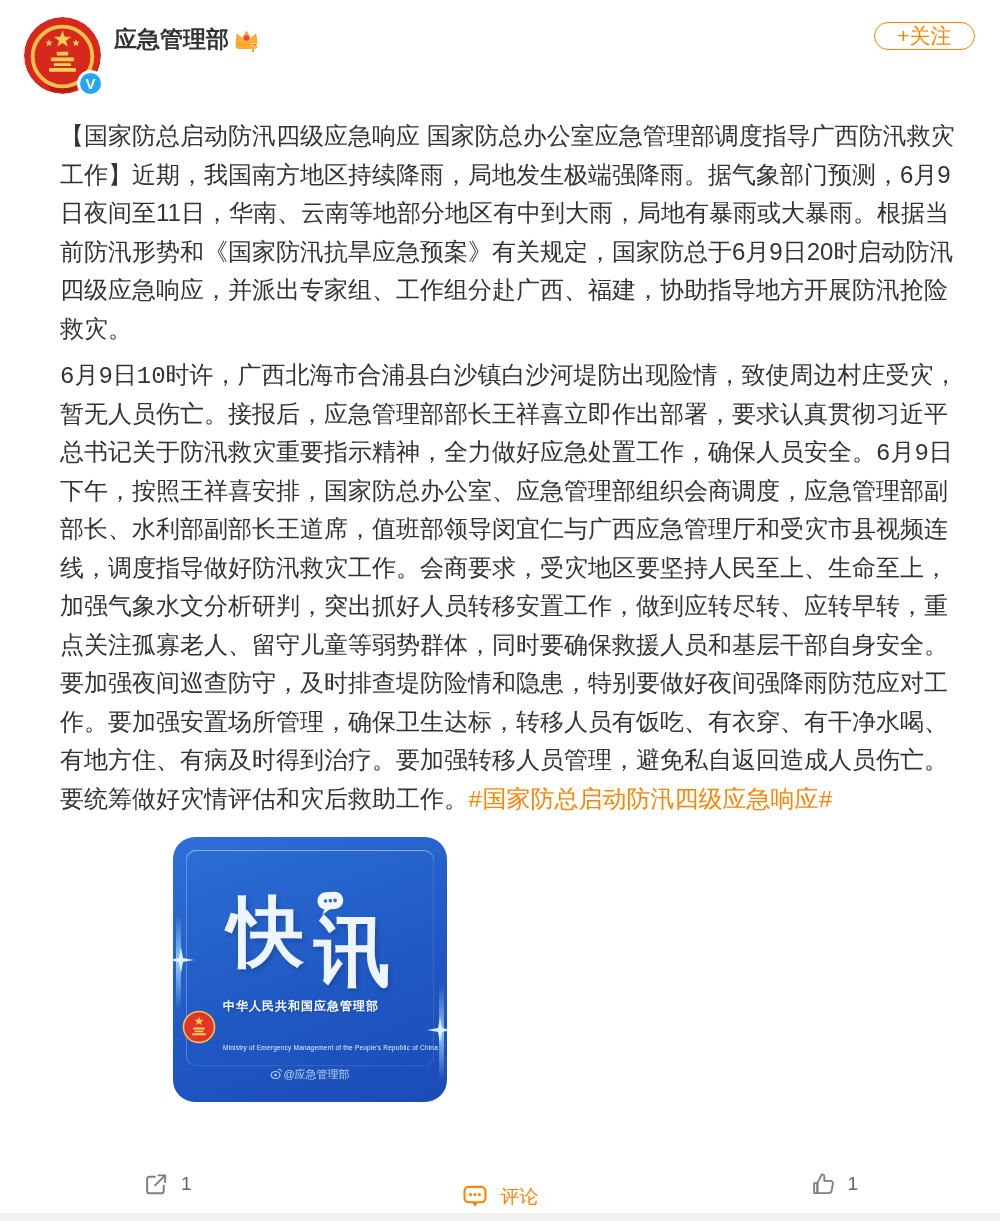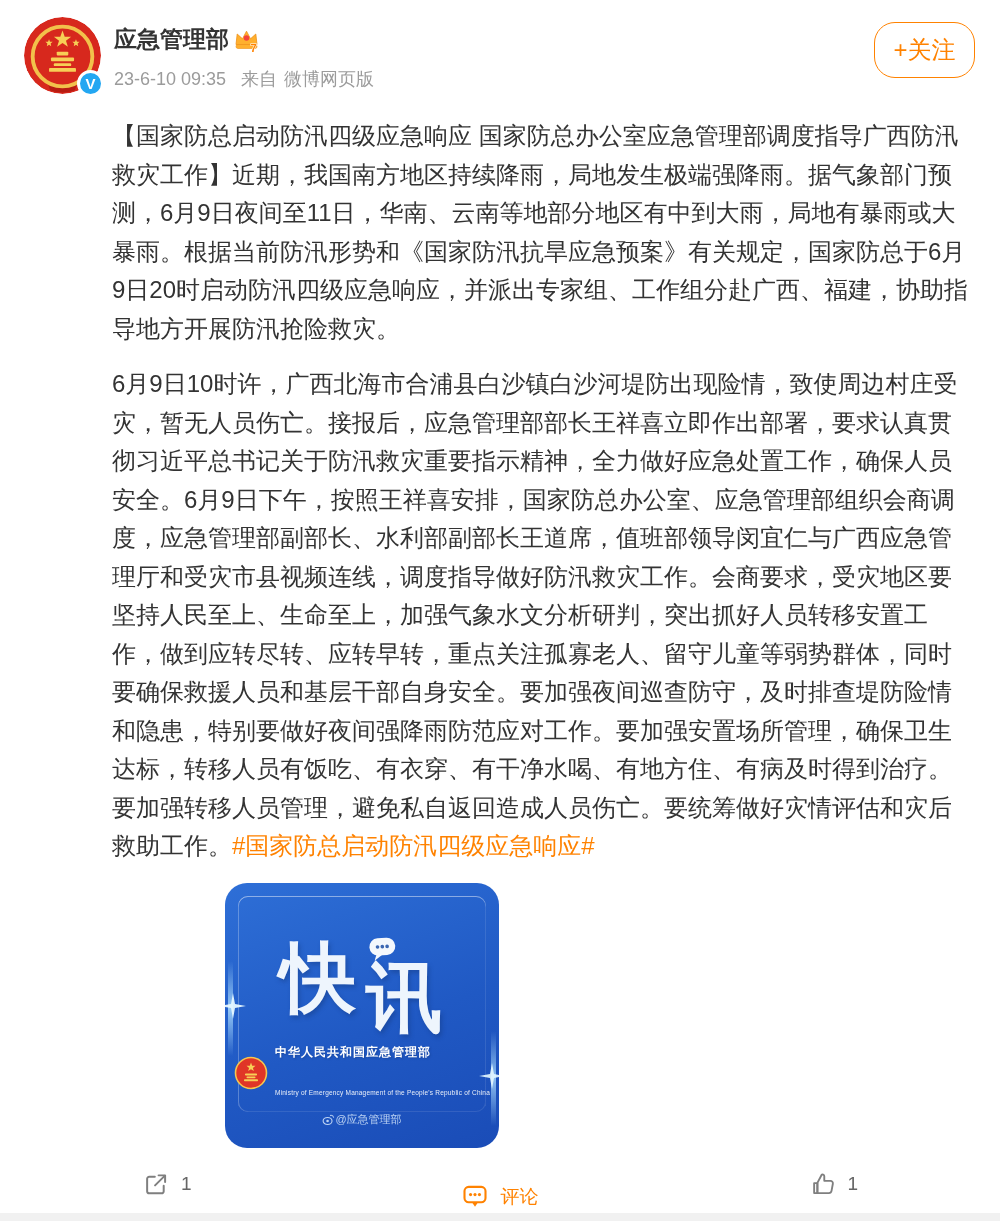--- a/index.html
+++ b/index.html
@@ -16,28 +16,28 @@
     background:#23a7f2; border:3px solid #fff; border-radius:50%;
     color:#fff; font-weight:bold; font-size:15px; line-height:21px; text-align:center;
   }
   .name-row { position:absolute; left:114px; top:24px; display:flex; align-items:center; gap:4px; }
   .name { font-size:23px; font-weight:bold; color:#333; }
   .crown { width:27px; height:26px; display:block; }
   .meta { position:absolute; left:114px; top:67px; font-size:18px; color:#9b9b9b; }
   .meta .src-prefix { margin-left:15px; }
   .meta .src { margin-left:7px; }
   .follow-btn {
-    position:absolute; right:25px; top:22px; width:101px; height:56px;
+    position:absolute; right:25px; top:22px; width:101px; height:28px;
     border:1.5px solid #ff8200; border-radius:21px; background:#fff;
-    color:#ff8200; font-size:24px; display:flex; align-items:center; justify-content:center;
+    color:#ff8200; font-size:21px; display:flex; align-items:center; justify-content:center;
     font-family:inherit; cursor:pointer;
   }
   
-  .content { padding:117px 30px 0 112px; font-size:24px; line-height:38.5px; color:#333; }
-  .para2 { margin-top:17px; }
+  .content { padding:117px 30px 0 60px; font-size:24px; line-height:38.5px; color:#333; }
+  .para2 { margin-top:10px;font-family:Liberation Mono, monospace; }
   .hashtag { color:#ff8200; text-decoration:none; cursor:pointer; }
   
   .card {
     position:relative; width:274px; height:265px; margin:17px 0 0 113px;
     border-radius:22px; overflow:hidden; cursor:pointer;
     background:linear-gradient(160deg,#2e6fd7 0%,#2059c4 55%,#1a4cb7 100%);
   }
   .card-inner {
     position:absolute; left:13px; right:13px; top:13px; bottom:36px; border-radius:10px;
     background:linear-gradient(150deg,#7b9bd8 0%,#52419700 0%,#587fc6 8%,#46 0%),
@@ -97,23 +97,20 @@
   <div class="name-row">
     <span class="name">应急管理部</span>
     <svg class="crown" viewBox="0 0 27 26">
       <path d="M3 17.5 L4.2 7 L9.5 11.8 L13.5 4.2 L17.5 11.8 L22.8 7 L24 17.5 Z" fill="#ffb02e" stroke="#ef9118" stroke-width="0.8"></path>
       <rect x="3" y="17.5" width="21" height="4" rx="2" fill="#ffb02e" stroke="#ef9118" stroke-width="0.6"></rect>
       <circle cx="13.5" cy="11" r="2.8" fill="#f4433c"></circle>
       <text x="17.5" y="25" font-size="11" font-weight="bold" fill="#ff8200" stroke="#ffffff" stroke-width="1" paint-order="stroke">7</text>
     </svg>
   </div>
 
-  <div class="meta">
-    <span>23-6-10 09:35</span><span class="src-prefix">来自</span><span class="src">微博网页版</span>
-  </div>
 
   <button class="follow-btn">+关注</button>
 
   <div class="content">
     <p class="para1">【国家防总启动防汛四级应急响应 国家防总办公室应急管理部调度指导广西防汛救灾工作】近期，我国南方地区持续降雨，局地发生极端强降雨。据气象部门预测，6月9日夜间至11日，华南、云南等地部分地区有中到大雨，局地有暴雨或大暴雨。根据当前防汛形势和《国家防汛抗旱应急预案》有关规定，国家防总于6月9日20时启动防汛四级应急响应，并派出专家组、工作组分赴广西、福建，协助指导地方开展防汛抢险救灾。</p>
     <p class="para2"><span>6月9日10时许，广西北海市合浦县白沙镇白沙河堤防出现险情，致使周边村庄受灾，暂无人员伤亡。接报后，应急管理部部长王祥喜立即作出部署，要求认真贯彻习近平总书记关于防汛救灾重要指示精神，全力做好应急处置工作，确保人员安全。6月9日下午，按照王祥喜安排，国家防总办公室、应急管理部组织会商调度，应急管理部副部长、水利部副部长王道席，值班部领导闵宜仁与广西应急管理厅和受灾市县视频连线，调度指导做好防汛救灾工作。会商要求，受灾地区要坚持人民至上、生命至上，加强气象水文分析研判，突出抓好人员转移安置工作，做到应转尽转、应转早转，重点关注孤寡老人、留守儿童等弱势群体，同时要确保救援人员和基层干部自身安全。要加强夜间巡查防守，及时排查堤防险情和隐患，特别要做好夜间强降雨防范应对工作。要加强安置场所管理，确保卫生达标，转移人员有饭吃、有衣穿、有干净水喝、有地方住、有病及时得到治疗。要加强转移人员管理，避免私自返回造成人员伤亡。要统筹做好灾情评估和灾后救助工作。</span><a class="hashtag">#国家防总启动防汛四级应急响应#</a></p>
 
     <div class="card">
       <div class="card-inner"></div>
 

